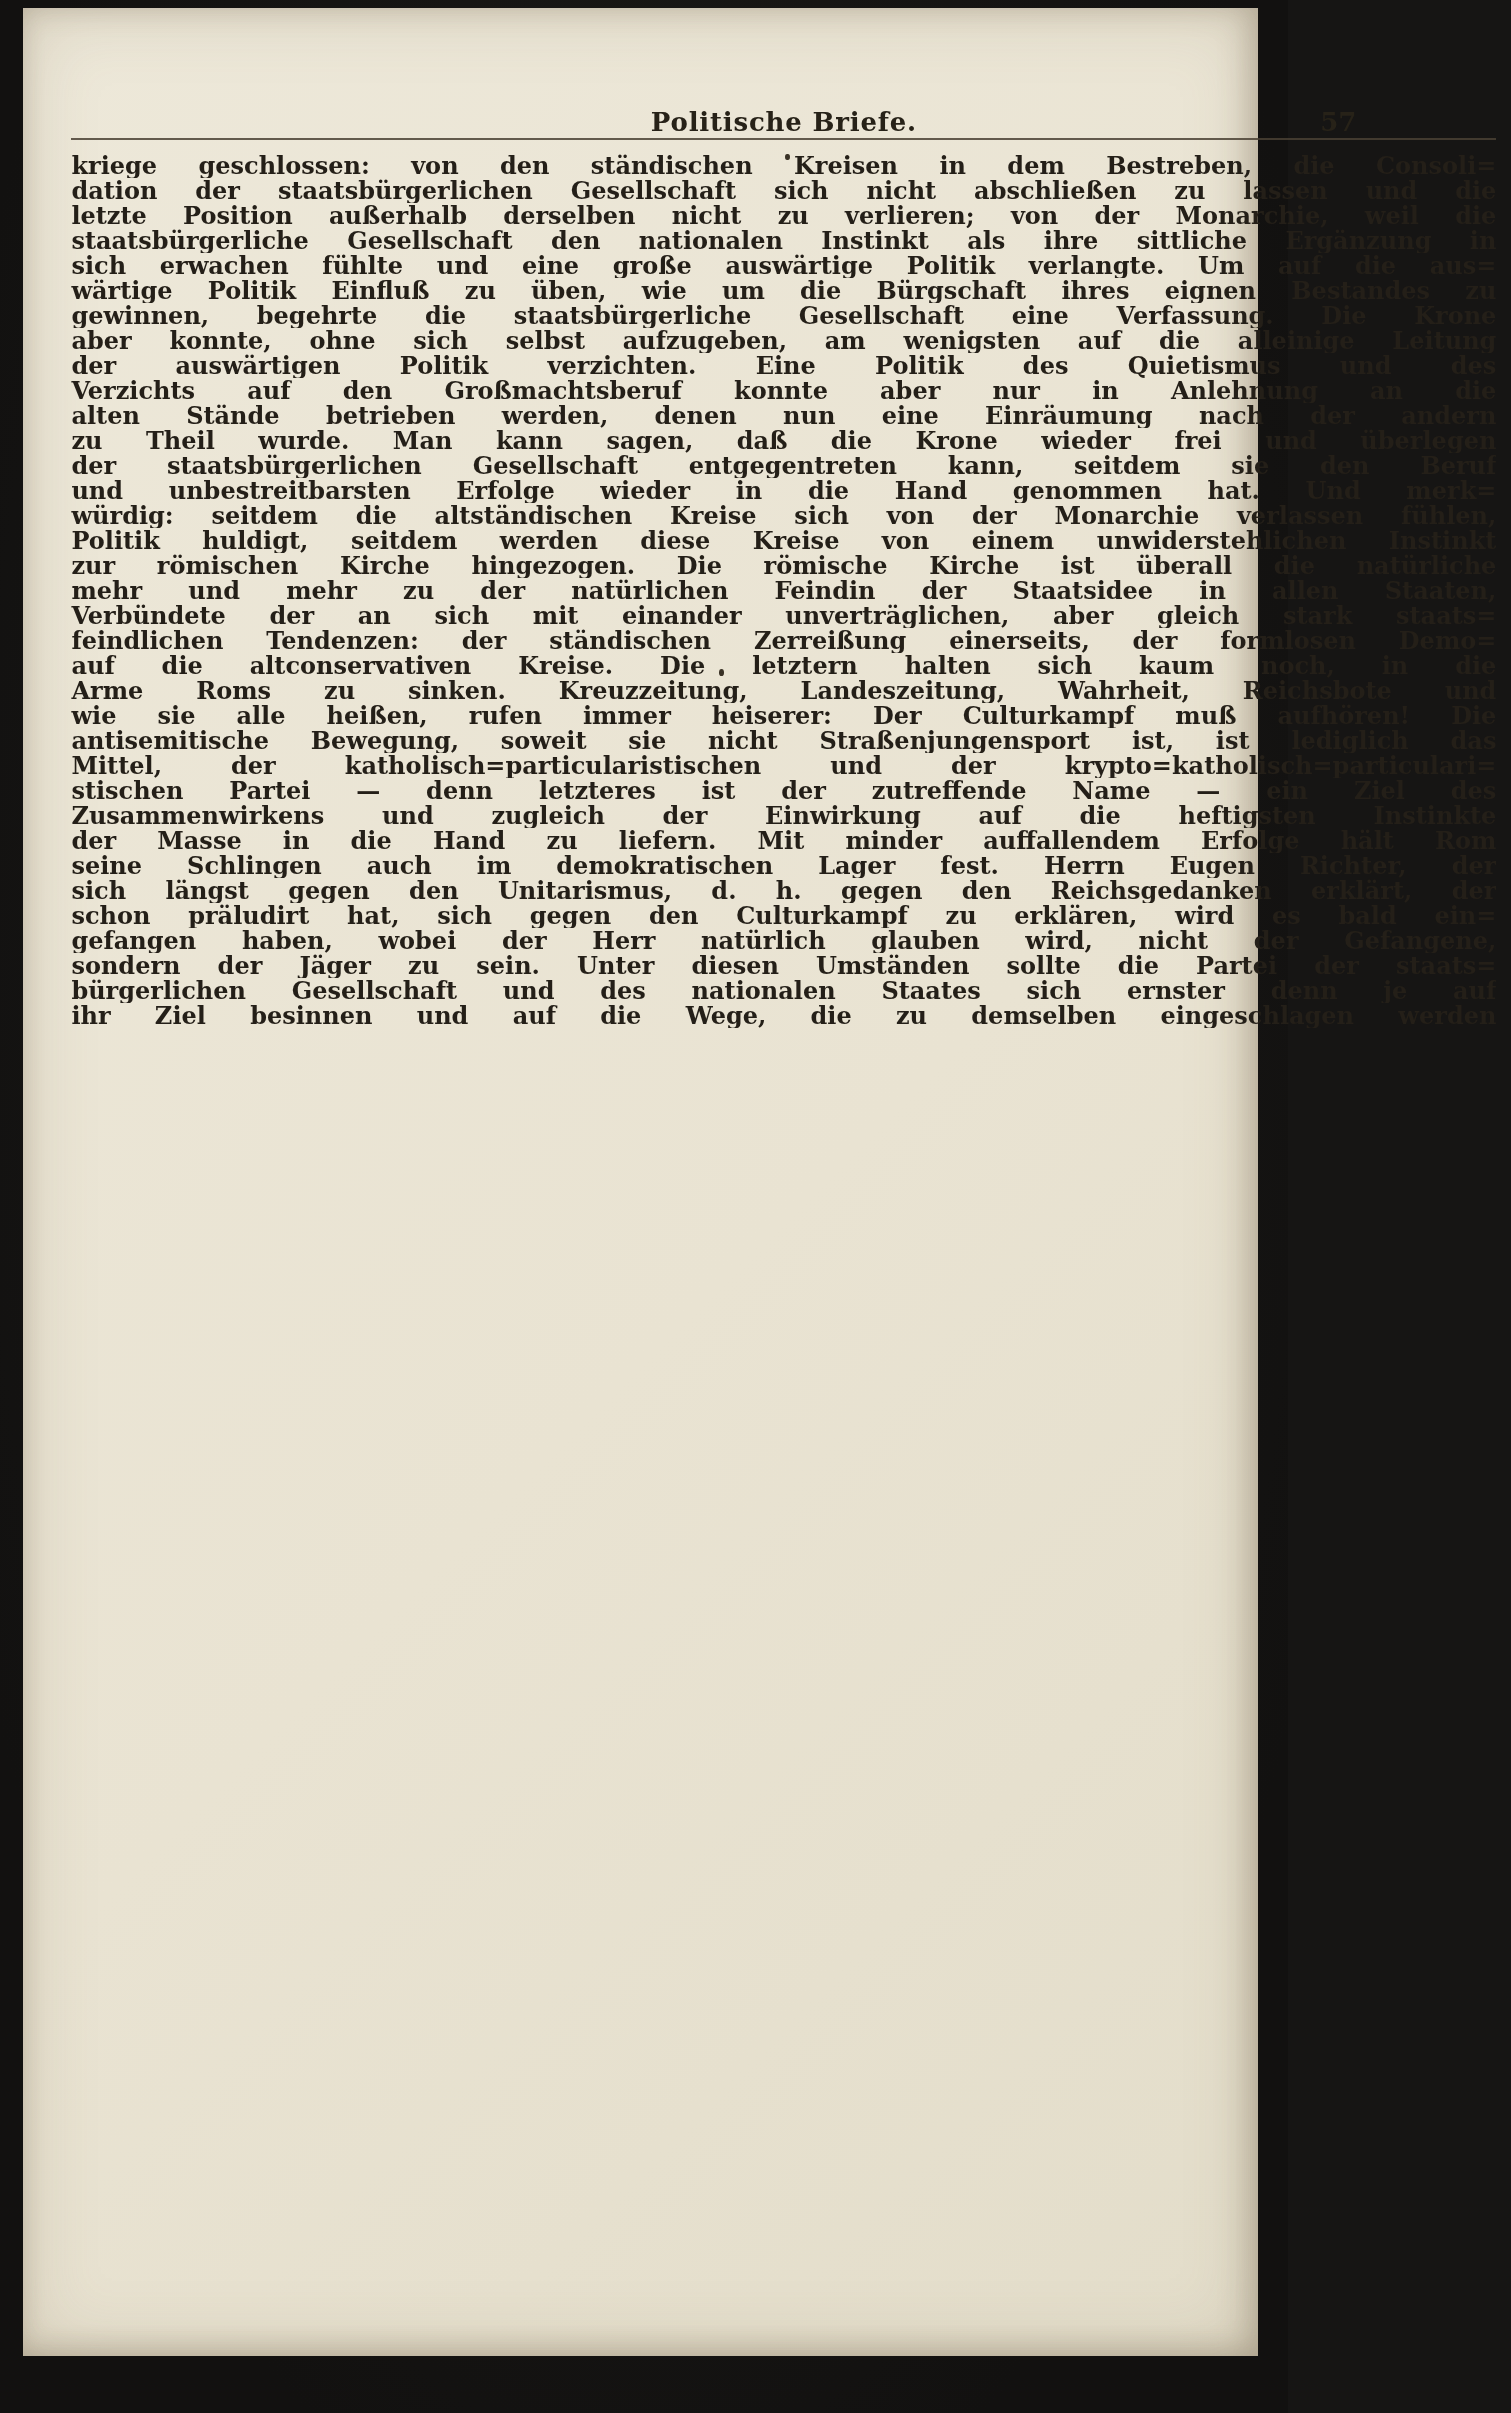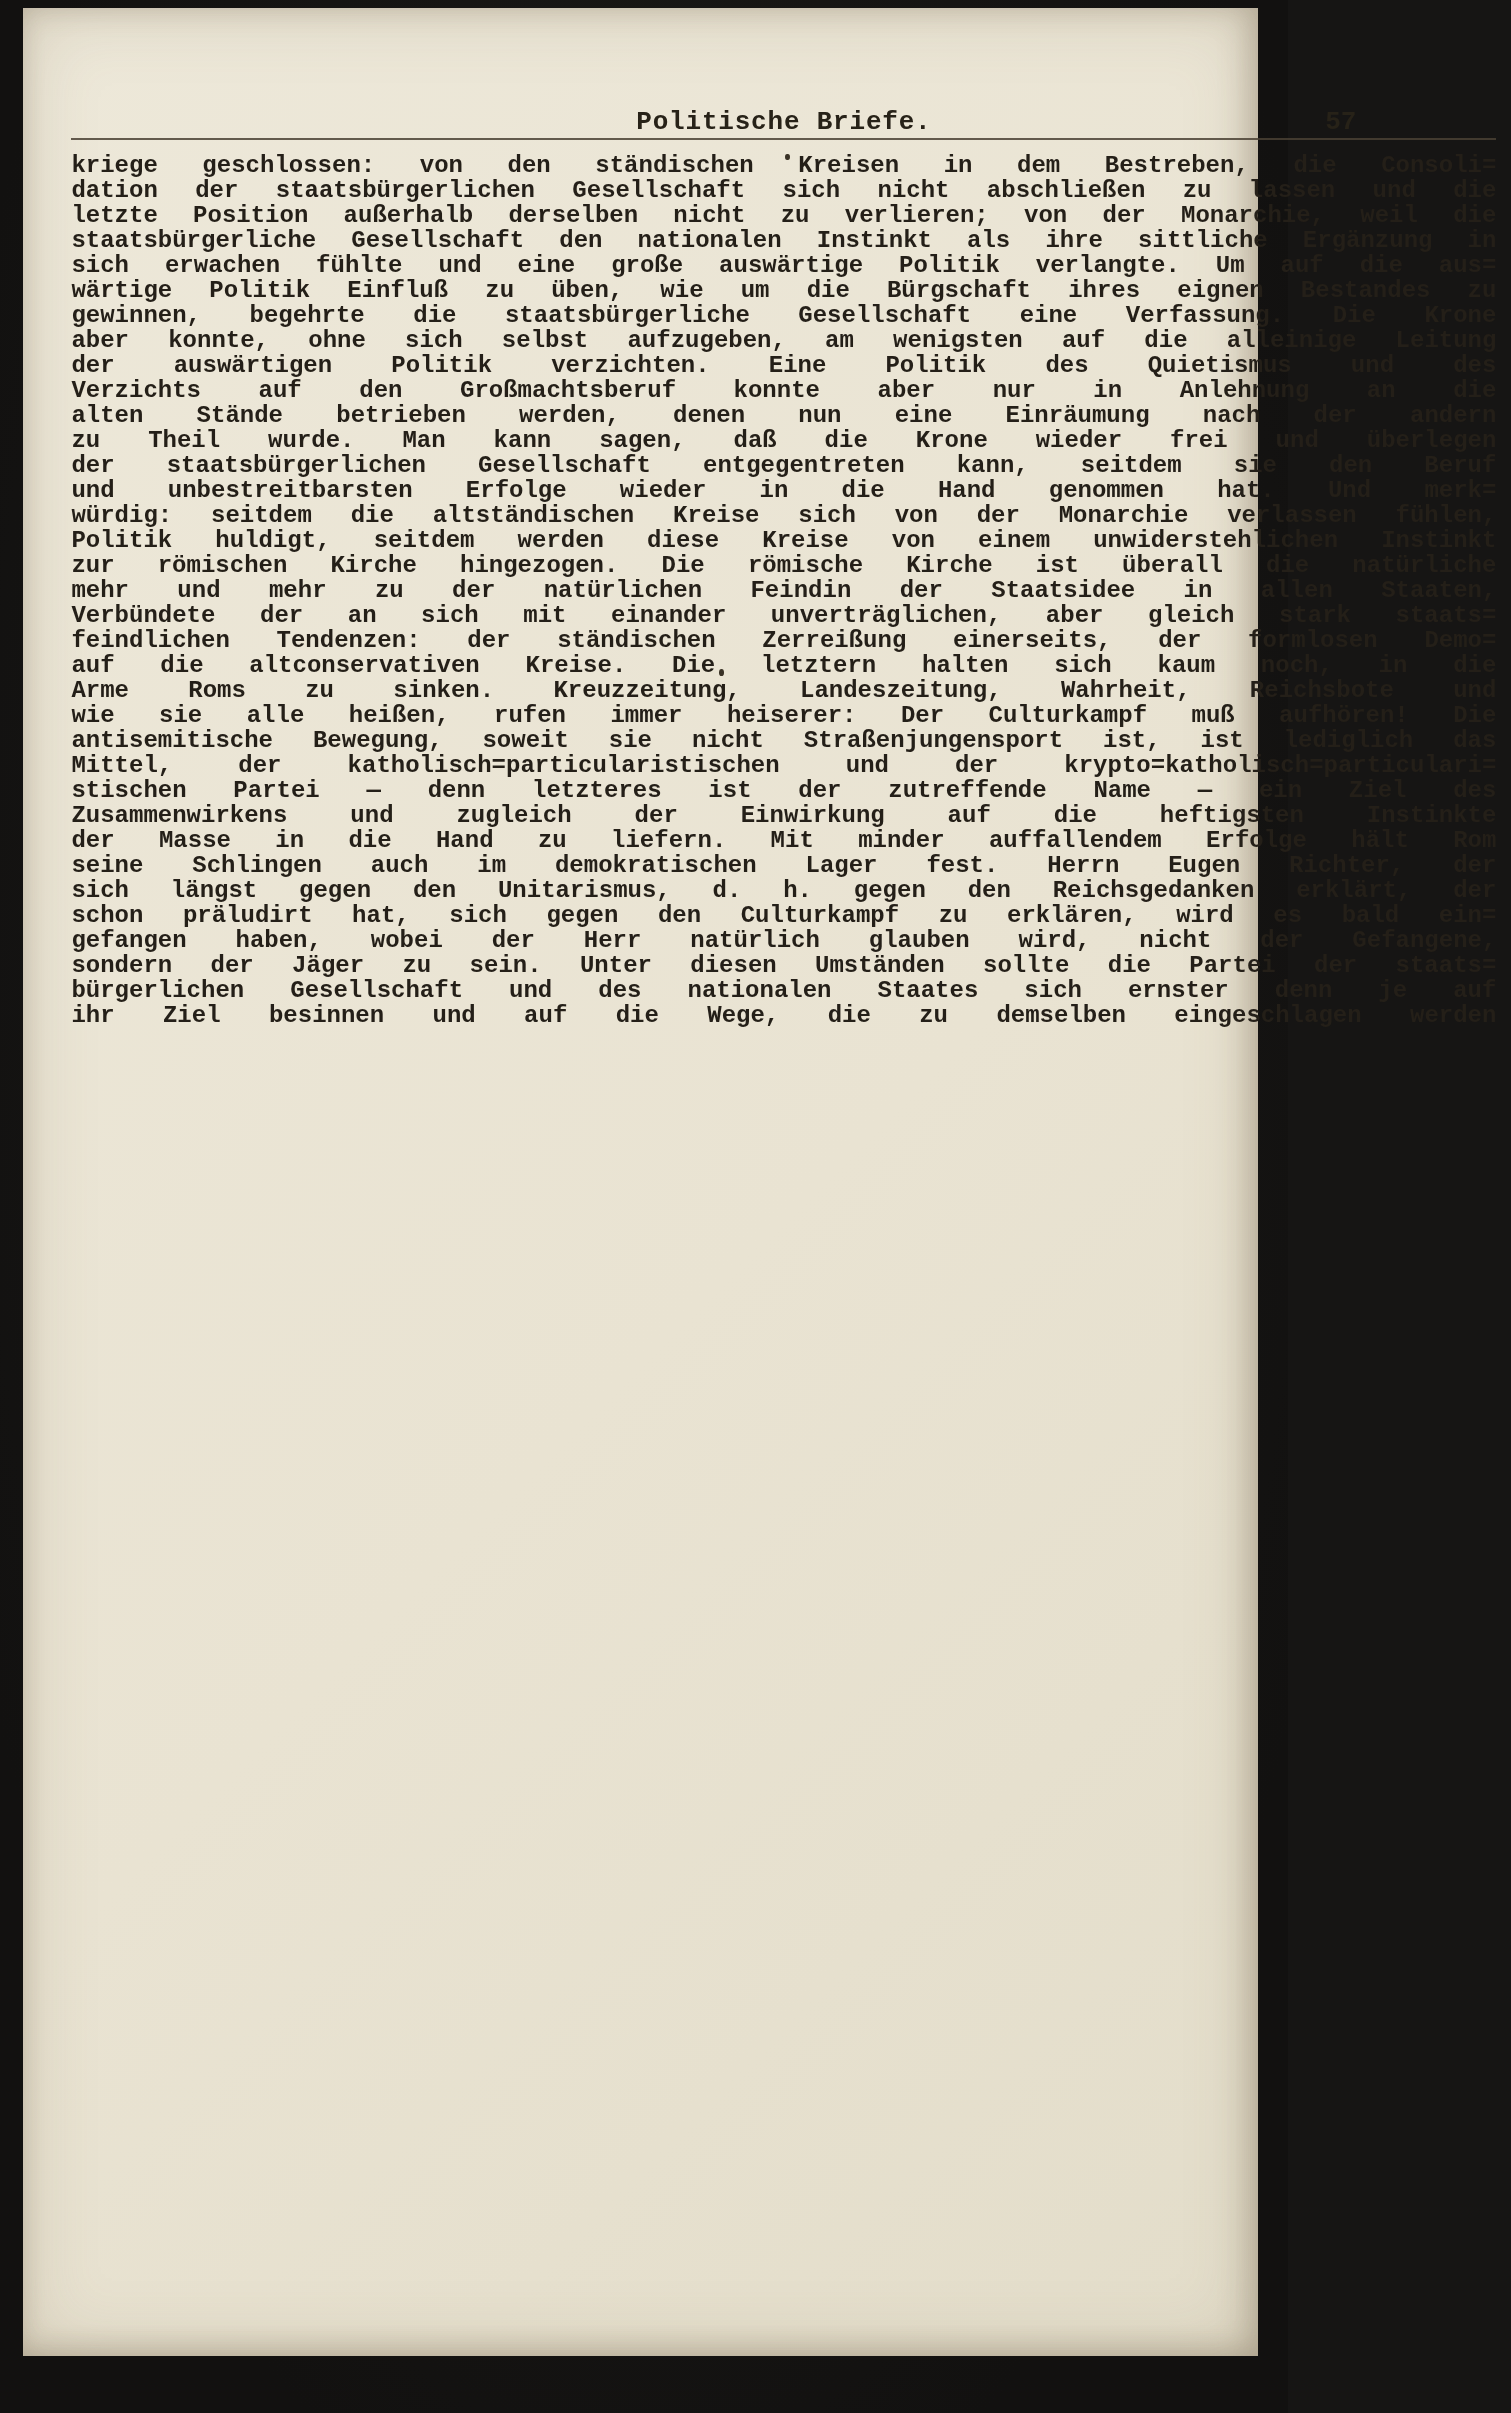--- a/index.html
+++ b/index.html
@@ -10,21 +10,20 @@
     background: #161514;
     overflow: hidden;
     font-family: "DejaVu Serif", "Liberation Serif", serif;
   }
   .scan-frame {
     position: relative;
     width: 1288px;
     height: 2413px;
     background:
       radial-gradient(ellipse at 50% 40%, #1d1c1a 0%, #121110 80%);
-    font-family: Liberation Mono, monospace;
   }
   .paper {
     position: absolute;
     left: 23.4px;
     top: 8.4px;
     right: 30px;
     bottom: 57px;
     background: linear-gradient(135deg, #ede8d9 0%, #e9e3d2 55%, #e3ddca 100%);
     box-shadow:
       inset 0 0 75px rgba(120, 100, 70, 0.22),

